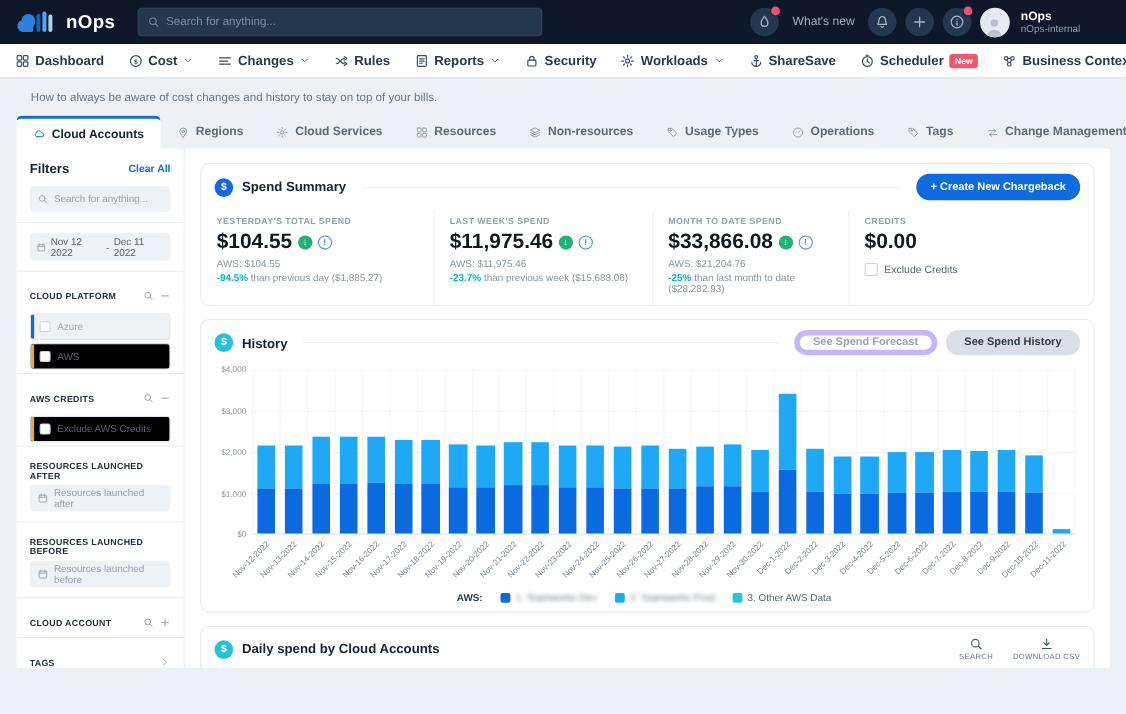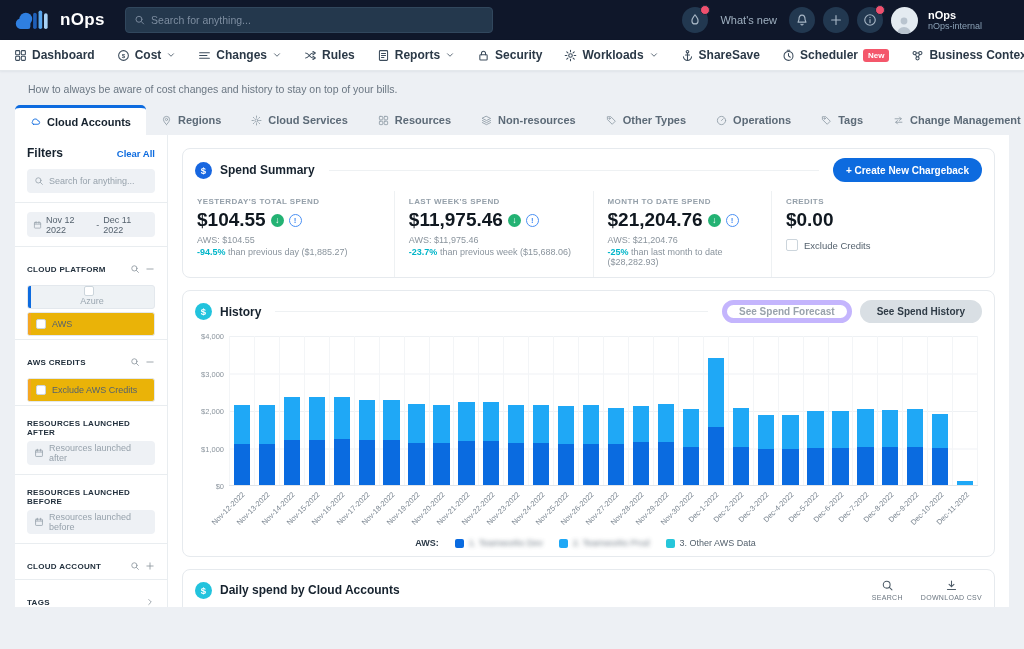--- a/index.html
+++ b/index.html
@@ -51,23 +51,23 @@
   .f-clear { font-size:9.5px; font-weight:700; color:#0d6bdf; cursor:pointer; }
   .f-search, .f-input { height:24px; background:#eef1f5; border-radius:4px; display:flex; align-items:center; gap:5px; padding:0 7px; color:#97a2ac; font-size:9px; margin-bottom:9px; }
   .f-search .ic, .f-input .ic { width:10px; height:10px; flex-shrink:0; }
   .f-div { border-top:1px solid #e9edf0; margin:0 -12px 9px; }
   .f-date { height:25px; background:#eef1f5; border-radius:4px; display:flex; align-items:center; gap:4px; padding:0 6px; font-size:9px; color:#55626e; margin-bottom:9px; }
   .f-date .ic { width:10px; height:10px; color:#97a2ac; }
   .f-sec-head { display:flex; align-items:center; height:26px; }
   .f-sec-label { font-size:8px; font-weight:800; color:#22303d; letter-spacing:.3px; flex:1; }
   .f-sec-icons { display:flex; align-items:center; gap:5px; color:#8a949d; }
   .f-sec-icons .ic { width:10px; height:10px; }
-  .f-item { height:24px; border:1px solid #e3e8ed; border-radius:3px; margin:3px 0; display:flex; align-items:center; padding:0 6px 0 8px; position:relative; font-size:9px; color:#55626e; background:#eab308; overflow:hidden; }
+  .f-item { height:24px; border:1px solid #e3e8ed; border-radius:3px; margin:3px 0; display:flex; align-items:center; padding:0 6px 0 8px; position:relative; font-size:9px; color:#55626e; background:#000000; overflow:hidden; }
   .f-item::before { content:""; position:absolute; left:0; top:0; bottom:0; width:3px; background:var(--bar,#0d6bdf); }
-  .f-item.disabled { background:#eef2f5; color:#9aa6b0;flex-direction:column; }
+  .f-item.disabled { background:#eef2f5; color:#9aa6b0; }
   .cbx { width:10px; height:10px; border:1px solid #ccd5dc; border-radius:2px; background:#fff; margin-right:6px; flex-shrink:0; }
 
   .main { flex:1; padding:13px 14px; overflow:hidden; }
   .card { border:1px solid #e6eaee; border-radius:8px; margin-bottom:12px; background:#fff; }
   .card-head { display:flex; align-items:center; gap:8px; padding:9px 12px; }
   .dollar-chip { width:17px; height:17px; border-radius:50%; color:#fff; font-size:9.5px; font-weight:800; display:flex; align-items:center; justify-content:center; flex-shrink:0; }
   .dollar-chip.blue { background:#1766e0; }
   .dollar-chip.teal { background:#22c3dd; }
   .card-title { font-size:12px; font-weight:800; color:#16222e; white-space:nowrap; }
   .head-line { flex:1; border-top:1px solid #eef1f3; margin:0 6px; }
@@ -357,21 +357,21 @@
       </span>
       <span>Non-resources</span>
     </div>
     <div class="tab">
       <span class="ic" style="width: 11px; height: 11px;">
         <svg viewBox="0 0 16 16">
           <path d="M2.5 2.5H7l6.5 6.5L9 13.5 2.5 7z"></path>
           <circle cx="5.2" cy="5.2" r="1"></circle>
         </svg>
       </span>
-      <span>Other Types</span>
+      <span>Usage Types</span>
     </div>
     <div class="tab">
       <span class="ic" style="width: 11px; height: 11px;">
         <svg viewBox="0 0 16 16">
           <circle cx="8" cy="8" r="6"></circle>
           <path d="M8 8l2.5-2.5"></path>
         </svg>
       </span>
       <span>Operations</span>
     </div>
@@ -553,21 +553,21 @@
               <span>$11,975.46</span>
               <span class="down-chip">↓</span>
               <span class="info-chip">!</span>
             </div>
             <div class="sum-aws">AWS: $11,975.46</div>
             <div class="sum-delta"><b>-23.7%</b><span> than previous week ($15,688.06)</span></div>
           </div>
           <div class="sum-col">
             <div class="sum-label">MONTH TO DATE SPEND</div>
             <div class="sum-value">
-              <span>$21,204.76</span>
+              <span>$33,866.08</span>
               <span class="down-chip">↓</span>
               <span class="info-chip">!</span>
             </div>
             <div class="sum-aws">AWS: $21,204.76</div>
             <div class="sum-delta"><b>-25%</b><span> than last month to date ($28,282.93)</span></div>
           </div>
           <div class="sum-col">
             <div class="sum-label">CREDITS</div>
             <div class="sum-value">
               <span>$0.00</span>

